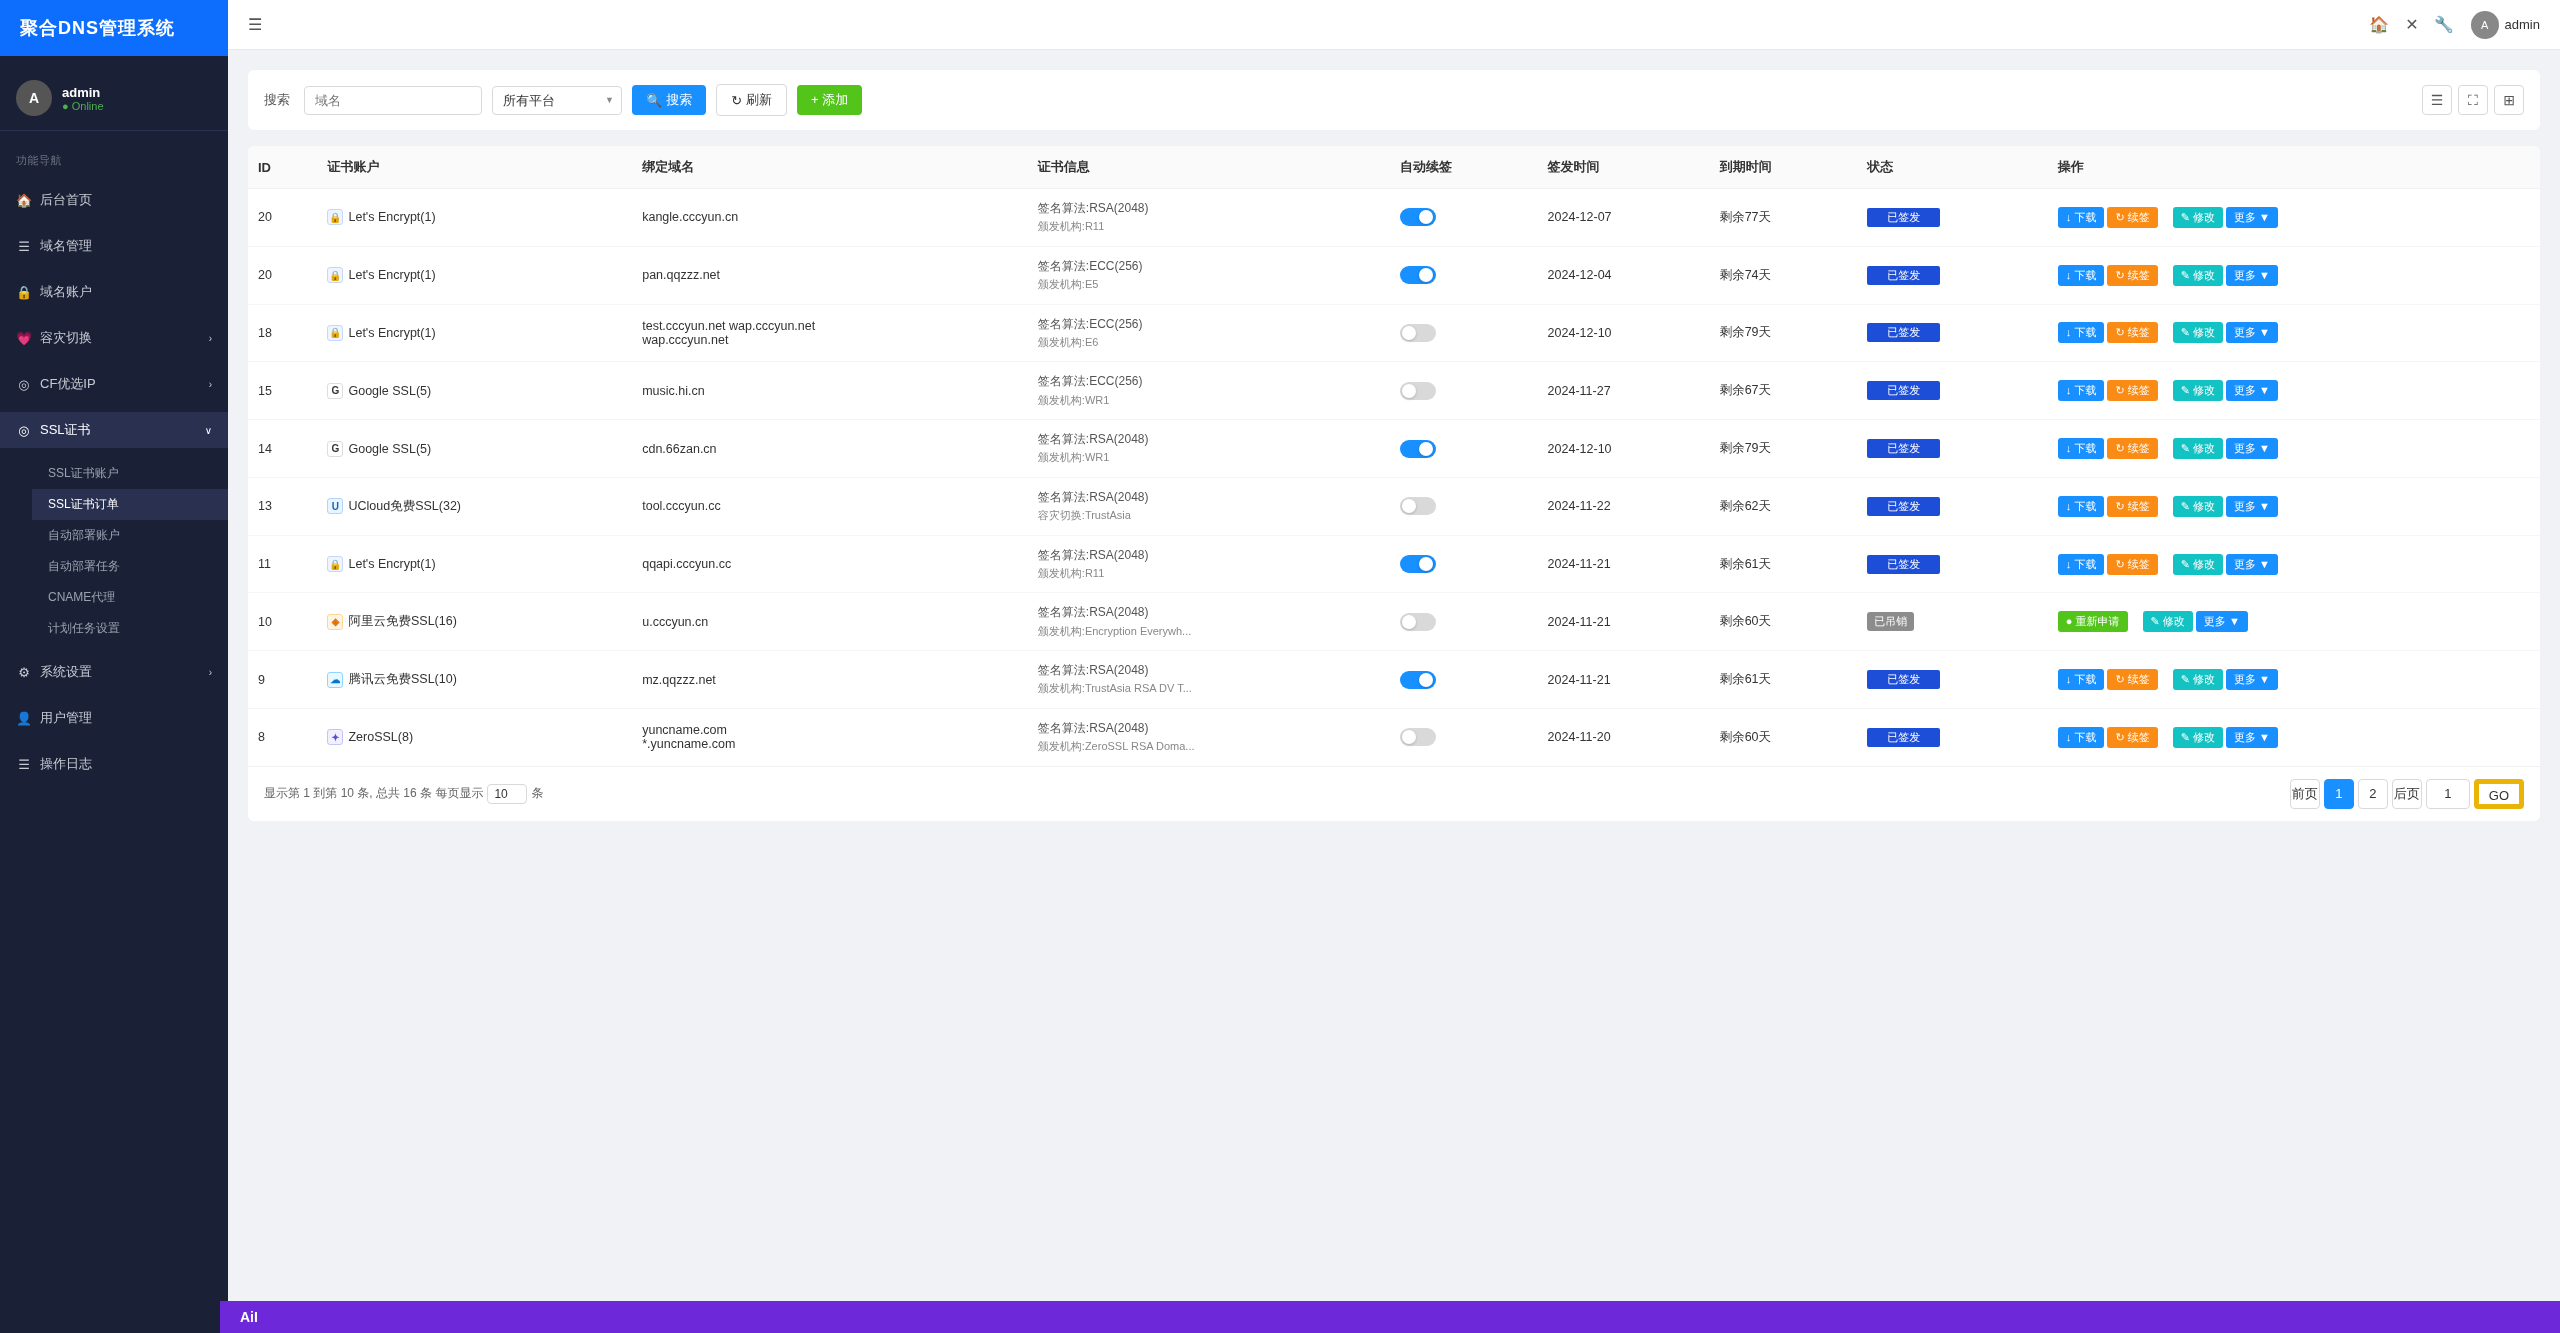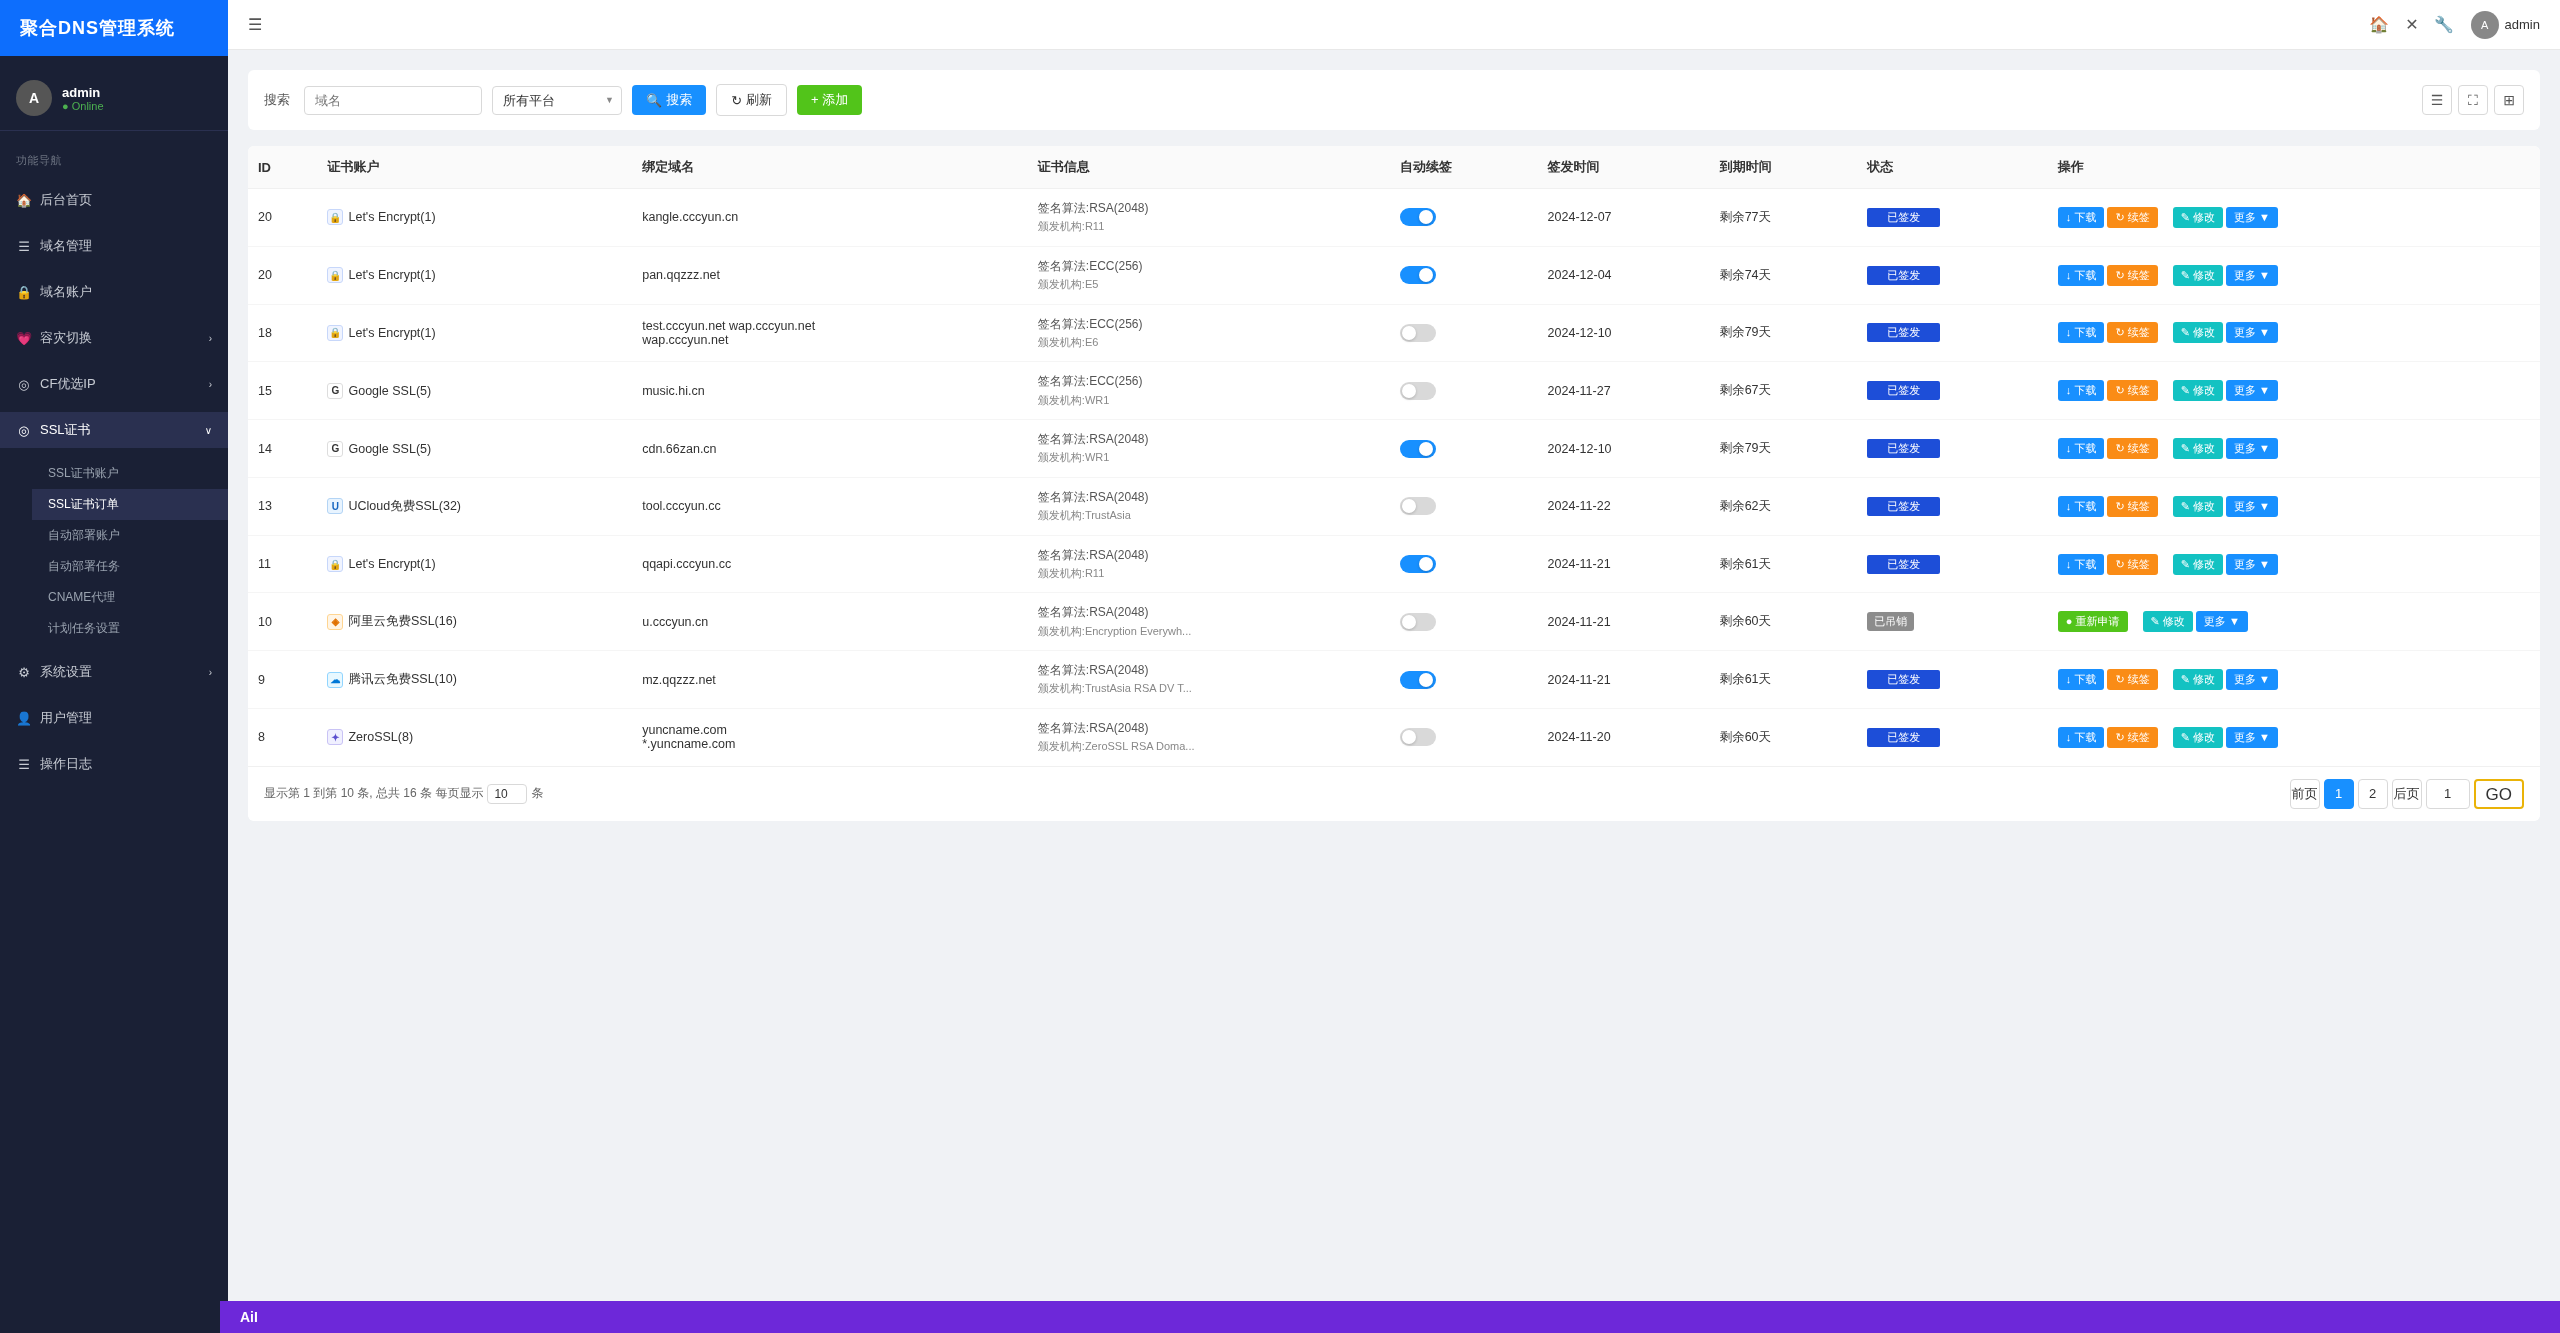--- a/index.html
+++ b/index.html
@@ -92,21 +92,21 @@
     .p-aliyun { background: #fff5e6; color: #e07000; border: 1px solid #ffd591; }
     .p-tencent { background: #e8f8ff; color: #0078d7; border: 1px solid #91d5ff; }
     .p-zero { background: #f0f0ff; color: #5b4fcf; border: 1px solid #c9c3f5; }
 
     
     .pagination-bar { background: #fff; padding: 12px 16px; display: flex; align-items: center; justify-content: space-between; border-top: 1px solid #f0f0f0; border-radius: 0 0 6px 6px; }
     .pagination-controls { display: flex; align-items: center; gap: 4px; }
     .page-btn { width: 30px; height: 30px; border: 1px solid #d9d9d9; background: #fff; border-radius: 4px; display: flex; align-items: center; justify-content: center; cursor: pointer; font-size: 13px; color: #333; }
     .page-btn.active { background: #1890ff; border-color: #1890ff; color: #fff; }
     .page-input { width: 44px; height: 30px; border: 1px solid #d9d9d9; border-radius: 4px; text-align: center; font-size: 13px; color: #333; outline: none; }
-    .page-go { background: #fff; border: 2px solid #eab308; border-radius: 4px; padding: 4px 10px; font-size: 17px; cursor: pointer; color: #333; height: 30px; }
+    .page-go { background: #fff; border: 5px solid #eab308; border-radius: 4px; padding: 4px 10px; font-size: 13px; cursor: pointer; color: #333; height: 30px; }
     .per-page-wrap { display: flex; align-items: center; gap: 4px; font-size: 12px; color: #666; }
     .per-page-select { border: 1px solid #d9d9d9; border-radius: 4px; padding: 2px 18px 2px 6px; font-size: 12px; color: #333; background: #fff; appearance: none; cursor: pointer; position: relative; }
 
     
     .bottom-bar { position: fixed; bottom: 0; right: 0; width: calc(100% - 220px); background: #6d28d9; color: #fff; padding: 8px 20px; font-size: 13px; display: flex; align-items: center; gap: 10px; z-index: 100; }
     .bottom-bar-text { font-size: 14px; font-weight: bold; }
   </style>
 </head>
 <body>
 
@@ -406,21 +406,21 @@
     <td>
       <div class="platform-cell">
         <span class="p-icon p-ucloud">U</span>
         <span>UCloud免费SSL(32)</span>
       </div>
     </td>
     <td><span>tool.cccyun.cc</span></td>
     <td>
       <div class="cert-info">
         <div>签名算法:RSA(2048)</div>
-        <div class="cert-issuer">颁发机构:TrustAsia</div>
+        <div class="cert-issuer">容灾切换:TrustAsia</div>
       </div>
     </td>
     <td>
       <div class="toggle off"></div>
     </td>
     <td>2024-11-22</td>
     <td>剩余62天</td>
     <td><span class="badge-signed">已签发</span></td>
     <td>
       <div class="action-btns">

